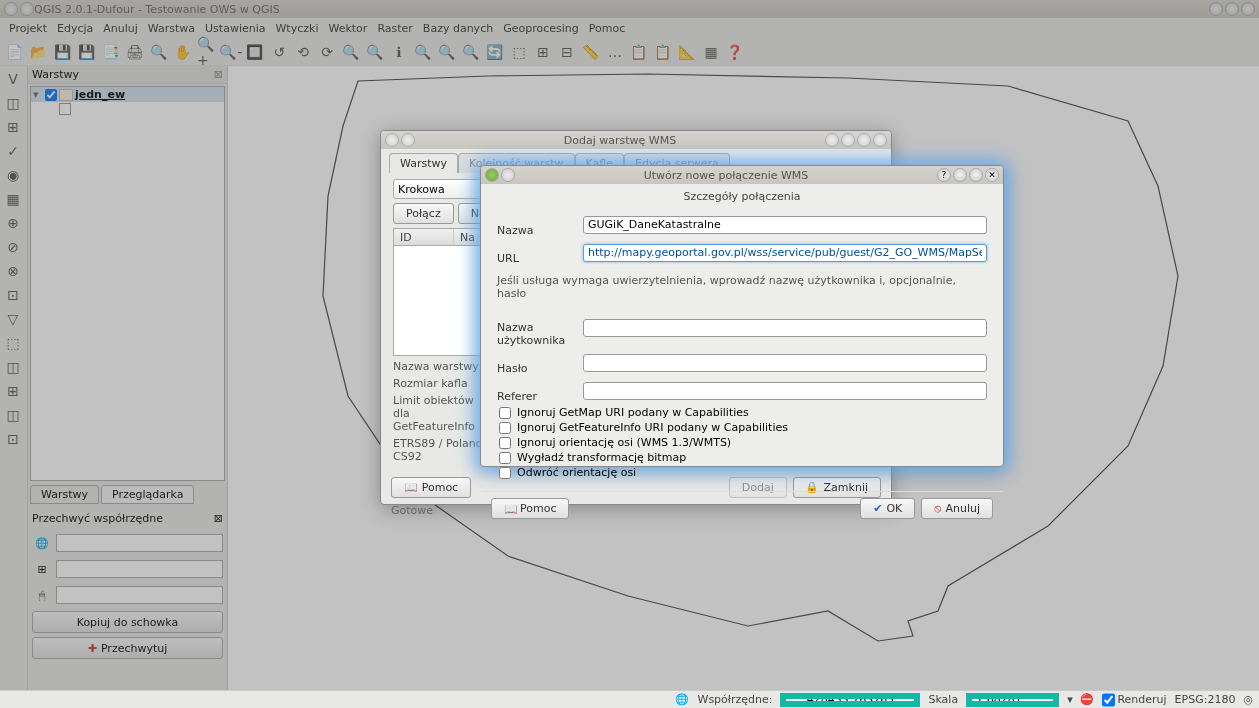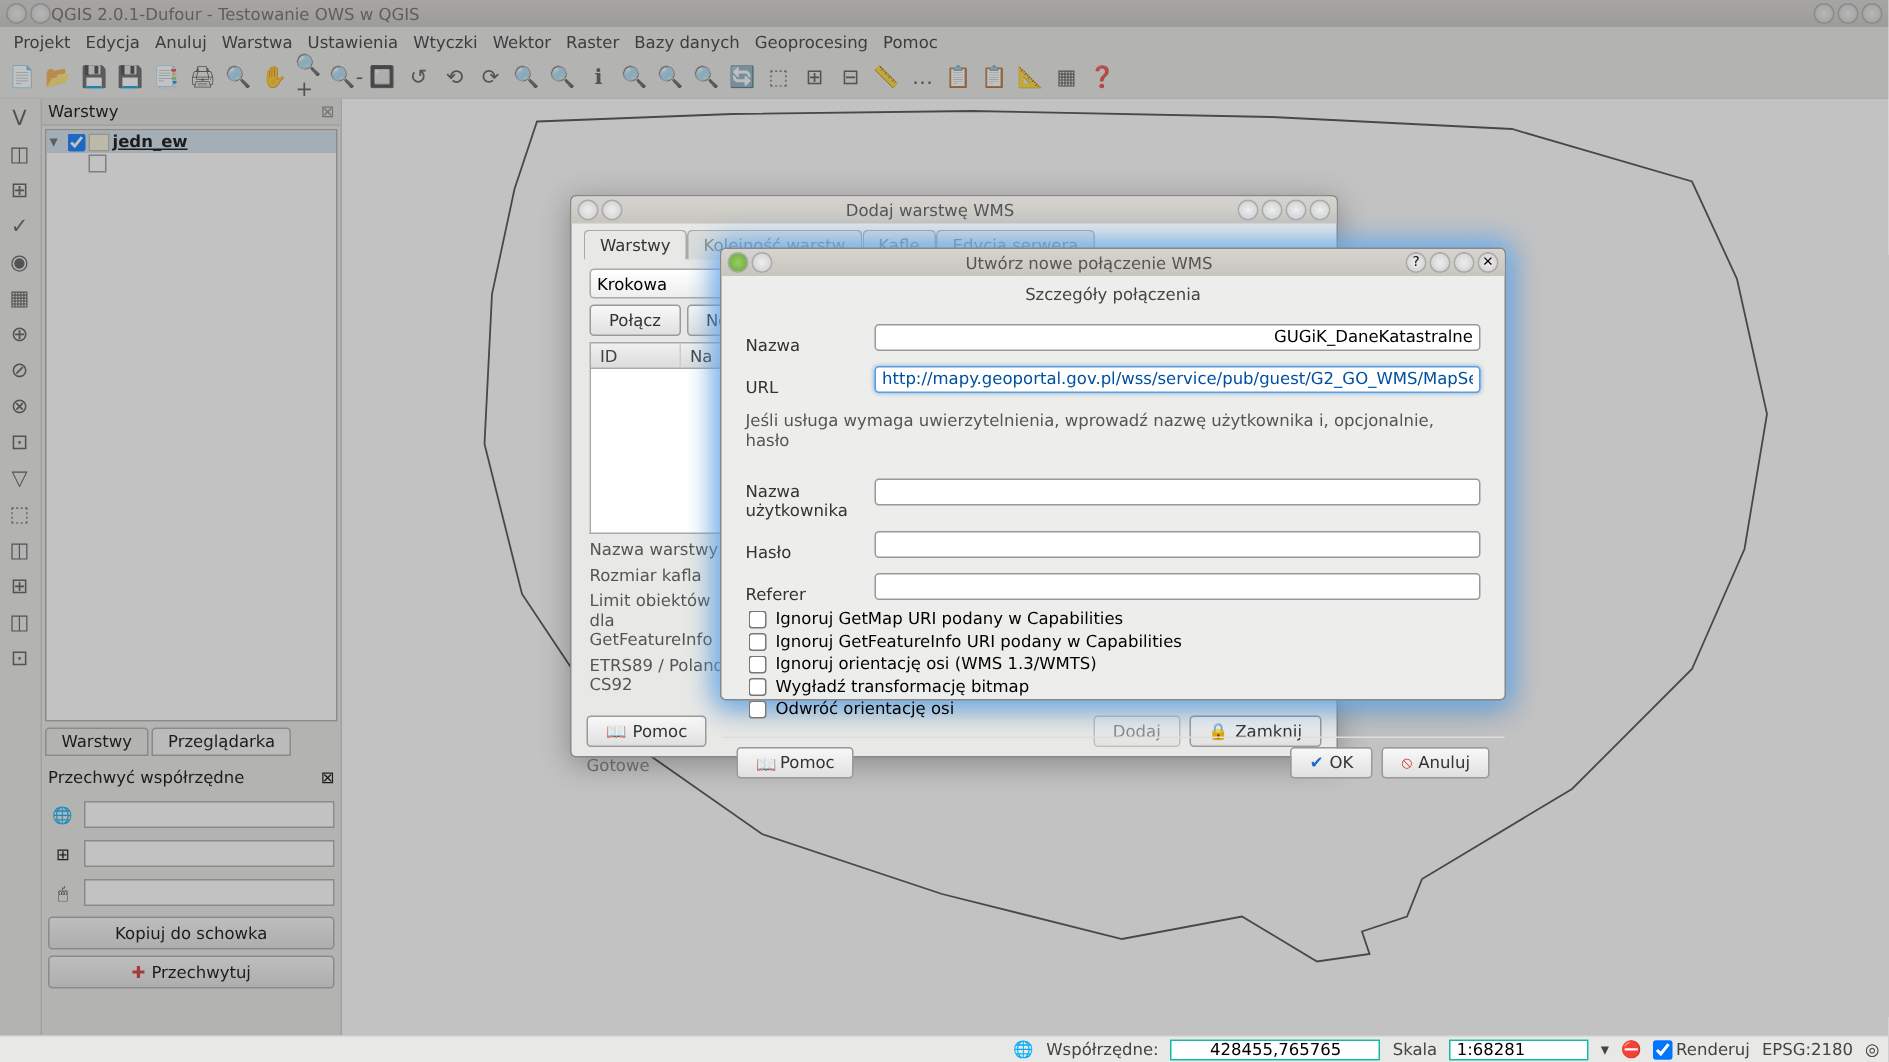--- a/index.html
+++ b/index.html
@@ -70,34 +70,34 @@
 .listbody { height: 110px; background: #fff; border: 1px solid #aaa; border-top: none; }
 .frow { display: flex; align-items: center; gap: 6px; margin: 4px 0; }
 .frow label { width: 100px; color: #555; }
 
 
 .dlg2 { left: 480px; top: 165px; width: 524px; height: 302px; box-shadow: 0 0 18px 4px rgba(100,180,255,0.9), 0 4px 20px rgba(0,0,0,0.3); background:#ededeb; }
 .dlg2 .sect { text-align: center; color: #444; padding: 6px 0 2px; }
 .dlg2 .form { padding: 4px 16px; }
 .dlg2 .frow2 { display: flex; align-items: center; margin: 3px 0; }
 .dlg2 .frow2 label { width: 86px; color: #333; margin-top: 12px; }
-.dlg2 .frow2 input[type=text] { flex: 1; height: 18px; border: 1px solid #999; background: #fff; padding: 0 4px; border-radius: 3px; text-align: right; }
+.dlg2 .frow2 input[type=text] { flex: 1; height: 18px; border: 1px solid #999; background: #fff; padding: 0 4px; border-radius: 3px; }
 .dlg2 .frow2 input.focus { border: 1px solid #5a9edb; box-shadow: 0 0 3px rgba(90,158,219,0.8); background:#fff; color:#0050a0; }
 .dlg2 .hint { color: #555; padding: 6px 0; font-size: 11px; }
 .dlg2 .chkrow { display:flex; align-items:center; gap:6px; margin:2px 0; padding-left: 2px; }
 .dlg2 .chkrow input { width:12px; height:12px; }
 .dlg2 .dlgbtns { display:flex; justify-content:space-between; padding: 6px 10px; border-top: 1px solid #ddd; margin-top: 6px; }
 .dlg2 .dlgbtns .right { display:flex; gap:6px; }
 .ok-ic { color:#2266cc; }
 .cancel-ic { color:#cc3333; }
 .help-ic { width:12px; height:12px; display:inline-block; }
 
 
 .status { position: absolute; bottom: 0; left: 0; right: 0; height: 18px; background: #e8e8e6; border-top: 1px solid #ccc; display: flex; align-items: center; justify-content: flex-end; gap: 8px; padding: 0 6px; color: #444; font-size: 11px; }
-.status input { height: 14px; border: 1px solid #14b8a6; padding: 0 4px; background:#fff; }
+.status input { height: 14px; border: 6px solid #14b8a6; padding: 0 4px; background:#fff; }
 .status .coords { width: 140px; text-align:center; }
 .status .scale { width: 93px; }
 .status .check { display:flex; align-items:center; gap:2px; }
 </style>
 </head>
 <body>
 
 <div class="titlebar">
   <div class="win-icons-left">
     <div class="win-btn"></div>

